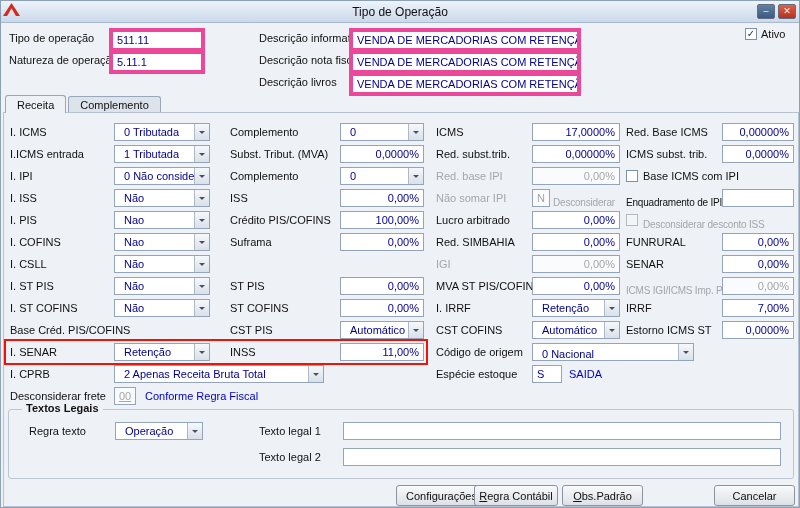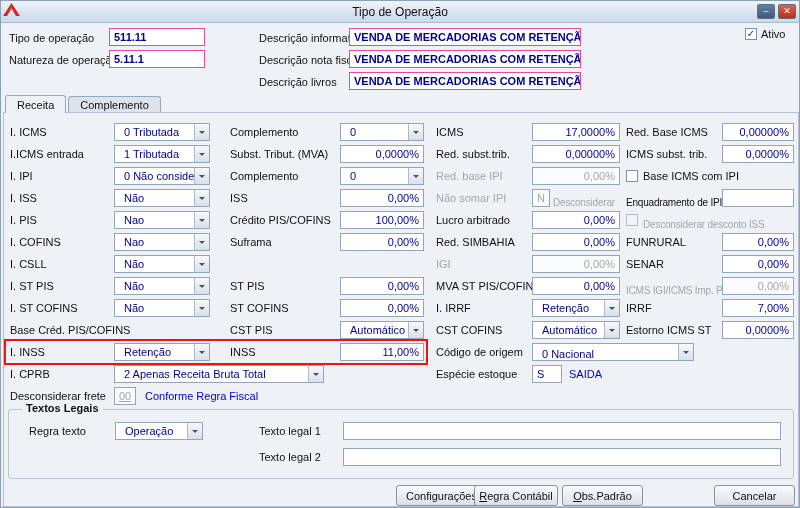--- a/index.html
+++ b/index.html
@@ -25,22 +25,22 @@
   .tb-btn{
     width:18px; height:15px; display:flex; align-items:center; justify-content:center;
     color:#fff; font-size:9px; line-height:1; border-radius:2px; border:1px solid #5f6d80; cursor:pointer;
   }
   .tb-min{ background:linear-gradient(#63809f,#3c5a82); }
   .tb-close{ background:linear-gradient(#e2604b,#b5301f); }
 
   
   .hlbl{ position:absolute; white-space:nowrap; color:#101010; }
   .txt{
-    position:absolute; height:18px; background:#fff; border:1px solid #ec4899;
-    display:flex; align-items:center; padding:8px 4px; color:#00008f; white-space:nowrap; overflow:hidden;font-weight:bold;
+    position:absolute; height:18px; background:#fff; border:4px solid #ec4899;
+    display:flex; align-items:center; padding:8px 4px; color:#00008f; white-space:nowrap; overflow:hidden;
   }
   .cbrow{ position:absolute; display:flex; align-items:center; gap:4px; cursor:default; }
   .cb{
     width:12px; height:12px; background:#fff; border:1px solid #7e90a6;
     display:flex; align-items:center; justify-content:center; font-size:10px; color:#1c2e4a; line-height:1;
   }
   .cb.dis{ border-color:#b3b9c0; background:#f4f5f7; }
 
   
   .tabs{ position:absolute; left:4px; top:94px; display:flex; align-items:flex-end; z-index:3; }
@@ -306,21 +306,21 @@
           <span class="arrow"></span>
         </div>
       <span class="lbl c3l r10">CST COFINS</span>
       <div class="combo c3v r10">
           <span class="cv">Automático</span>
           <span class="arrow"></span>
         </div>
       <span class="lbl c4l r10">Estorno ICMS ST</span>
       <div class="box num c4v r10">0,0000%</div>
 
-      <span class="lbl c1l r11">I. INSS</span>
+      <span class="lbl c1l r11">I. SENAR</span>
       <div class="combo c1v r11">
           <span class="cv">Retenção</span>
           <span class="arrow"></span>
         </div>
       <span class="lbl c2l r11">INSS</span>
       <div class="box num c2v r11">11,00%</div>
       <span class="lbl c3l r11">Código de origem</span>
       <div class="combo span-origem r11">
           <span class="cv">0 Nacional</span>
           <span class="arrow"></span>

